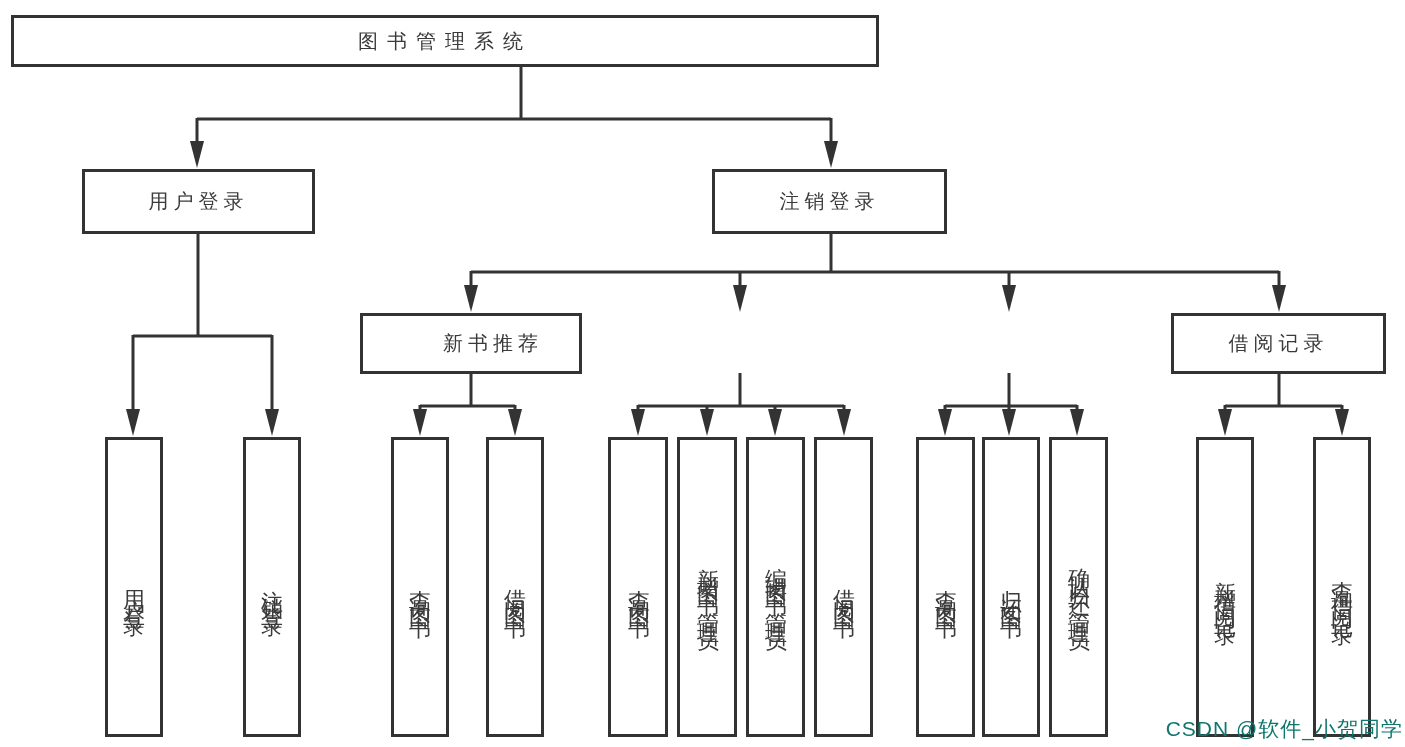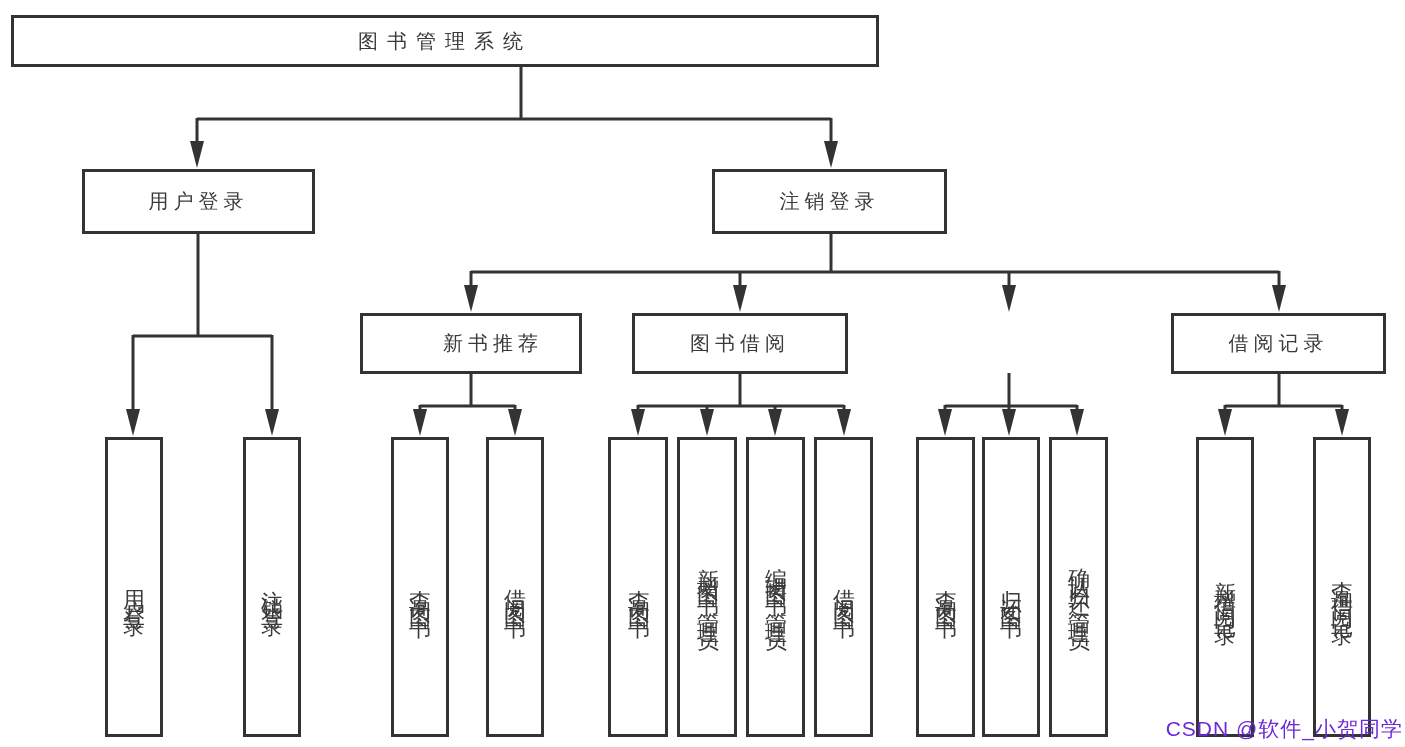--- a/index.html
+++ b/index.html
@@ -38,21 +38,21 @@
     font-size: 22px;
     letter-spacing: 9px;
     line-height: 52px;
     padding-top: 6px;
   }
   .watermark {
     position: absolute;
     right: 2px;
     bottom: 4px;
     font-size: 21px;
-    color: #6d28d9;
+    color: #0f766e;
     letter-spacing: 1px;
     white-space: nowrap;
   }
 </style>
 </head>
 <body>
 
 <div id="canvas">
 
   <svg id="connectors" viewBox="0 0 1405 747" xmlns="http://www.w3.org/2000/svg">
@@ -131,23 +131,20 @@
   <div class="node h-node" style="left:82px; top:169px; width:233px; height:65px;">
     <span>用户登录</span>
   </div>
   <div class="node h-node" style="left:712px; top:169px; width:235px; height:65px;">
     <span>注销登录</span>
   </div>
 
   <div class="node h-node" style="left:360px; top:313px; width:222px; height:61px;padding-left:44px;">
     <span>新书推荐</span>
   </div>
-  <div class="node h-node" style="left:632px; top:313px; width:216px; height:61px;">
-    <span>图书借阅</span>
-  </div>
   <div class="node h-node" style="left:1171px; top:313px; width:215px; height:61px;">
     <span>借阅记录</span>
   </div>
 
   <div class="node v-node" style="left:105px; top:437px; width:58px; height:300px;">
     <span>用户登录</span>
   </div>
   <div class="node v-node" style="left:243px; top:437px; width:58px; height:300px;">
     <span>注销登录</span>
   </div>

